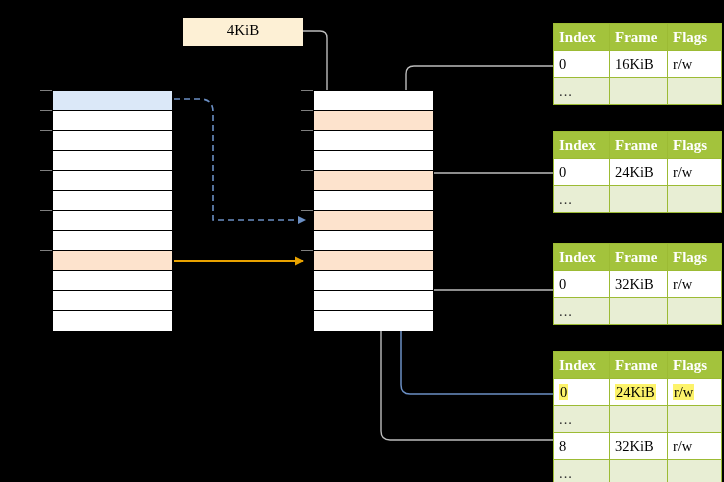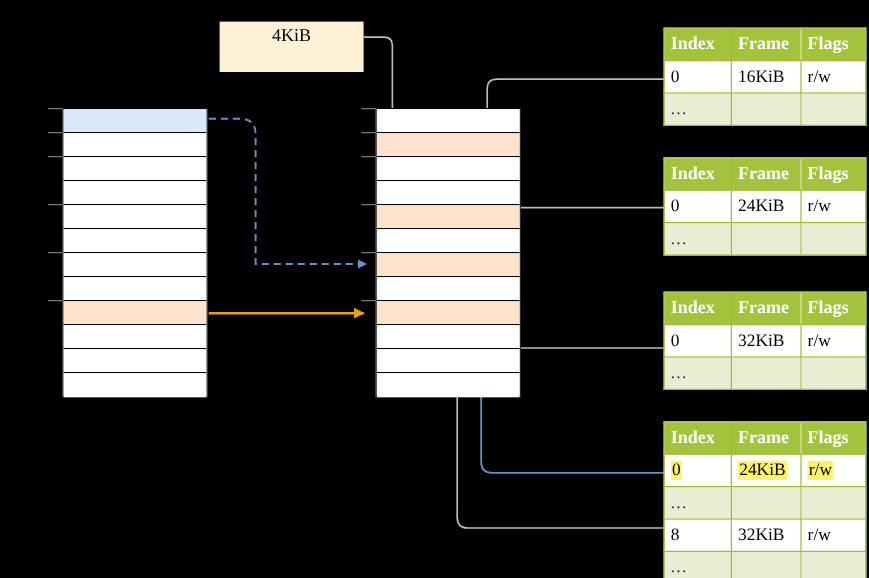--- a/index.html
+++ b/index.html
@@ -52,20 +52,21 @@
     text-align: center;
     white-space: nowrap;
   }
 
   
   .ptable {
     position: absolute;
     border-collapse: collapse;
     table-layout: fixed;
     background: #ffffff;
+    border-radius: 22px;
   }
   .ptable td, .ptable th {
     box-sizing: border-box;
     border: 1.4px solid #9cbb34;
     padding: 1px 5px;
     font-size: 14.5px;
     line-height: 23px;
     height: 27px;
     color: #000000;
     text-align: left;
@@ -127,21 +128,21 @@
 
     <path d="M553,440 L390,440 Q381,440 381,431 L381,265" fill="none" stroke="#bcbcbc" stroke-width="1.4" marker-end="url(#arrGray)"></path>
 
     <path d="M553,394 L410,394 Q401,394 401,385 L401,222" fill="none" stroke="#6b8fc4" stroke-width="1.5" marker-end="url(#arrBlue)"></path>
 
     <path d="M174,99 L200,99 Q213,99 213,112 L213,220 L305,220" fill="none" stroke="#6b8fc4" stroke-width="1.6" stroke-dasharray="6,4" marker-end="url(#arrBlue)"></path>
 
     <path d="M174,261 L303,261" fill="none" stroke="#e8a200" stroke-width="2.2" marker-end="url(#arrOrange)"></path>
   </svg>
 
-  <div class="size-label" style="left:183px; top:18px; width:120px; height:42px;">4KiB</div>
+  <div class="size-label" style="left:183px; top:18px; width:120px; height:28px;">4KiB</div>
 
   <div class="mem-col" style="left:52px; top:90px; width:121px; height:241px;">
     <div class="mem-row blue"></div>
     <div class="mem-row"></div>
     <div class="mem-row"></div>
     <div class="mem-row"></div>
     <div class="mem-row"></div>
     <div class="mem-row"></div>
     <div class="mem-row"></div>
     <div class="mem-row"></div>

